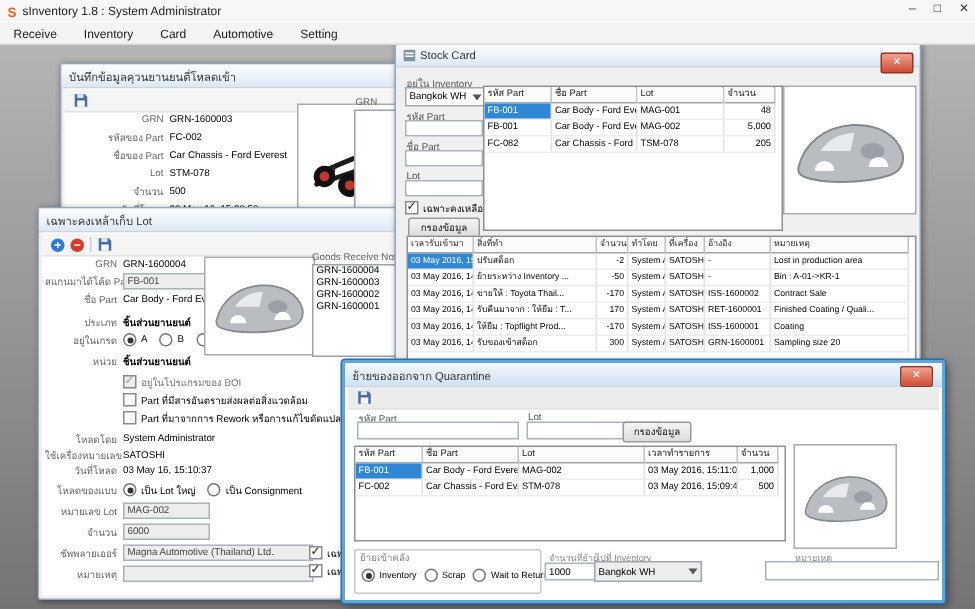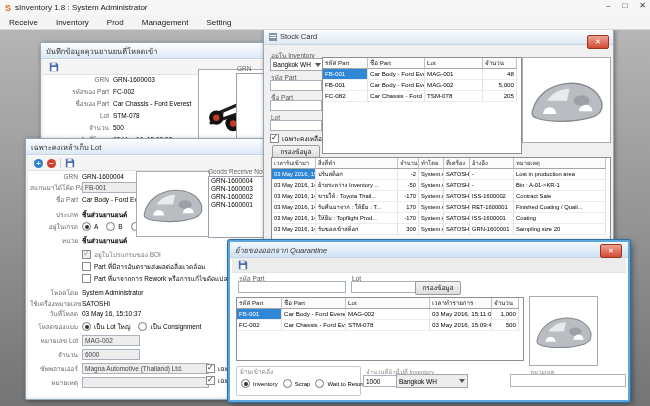--- a/index.html
+++ b/index.html
@@ -83,22 +83,22 @@
     <span class="wincontrols">
       <span>–</span>
       <span>□</span>
       <span>✕</span>
     </span>
   </div>
 
   <div class="menubar">
     <span>Receive</span>
     <span>Inventory</span>
-    <span>Prod</span>
-    <span>Management</span>
+    <span>Card</span>
+    <span>Automotive</span>
     <span>Setting</span>
   </div>
 
   <div class="mdi">
 
     <div class="win" style="left:40px;top:12px;width:280px;height:330px;z-index:10;">
       <div class="wtb">
         <span>บันทึกข้อมูลคุวนยานยนตี่โหลดเข้า</span>
       </div>
       <div class="inner"></div>
@@ -388,21 +388,21 @@
         <div class="td">รับของเข้าสต็อก</div>
         <div class="td num">300</div>
         <div class="td">System Admi...</div>
         <div class="td">SATOSHI</div>
         <div class="td">GRN-1600001</div>
         <div class="td">Sampling size 20</div>
       </div>
     </div>
 
     <div class="win active-win" style="left:228px;top:210px;width:398px;height:158px;z-index:40;background:#fff;">
-      <div class="wtb" style="background:linear-gradient(#f3f8fd,#cfe2f3);font-style:italic;">
+      <div class="wtb" style="background:linear-gradient(#f3f8fd,#cfe2f3);">
         <span>ย้ายของออกจาก Quarantine</span>
       </div>
       <div class="btn-close" style="right:6px;top:2px;">✕</div>
 
       <div class="toolstrip" style="top:16px;left:2px;right:2px;background:#ececec;">
         <svg width="10" height="10" viewBox="0 0 12 12">
             <path d="M1,1 h8 l2,2 v8 h-10z" fill="#4a6da7"></path>
             <rect x="3" y="1" width="5" height="3" fill="#dce6f5"></rect>
             <rect x="3" y="6" width="6" height="5" fill="#fff"></rect>
           </svg>

